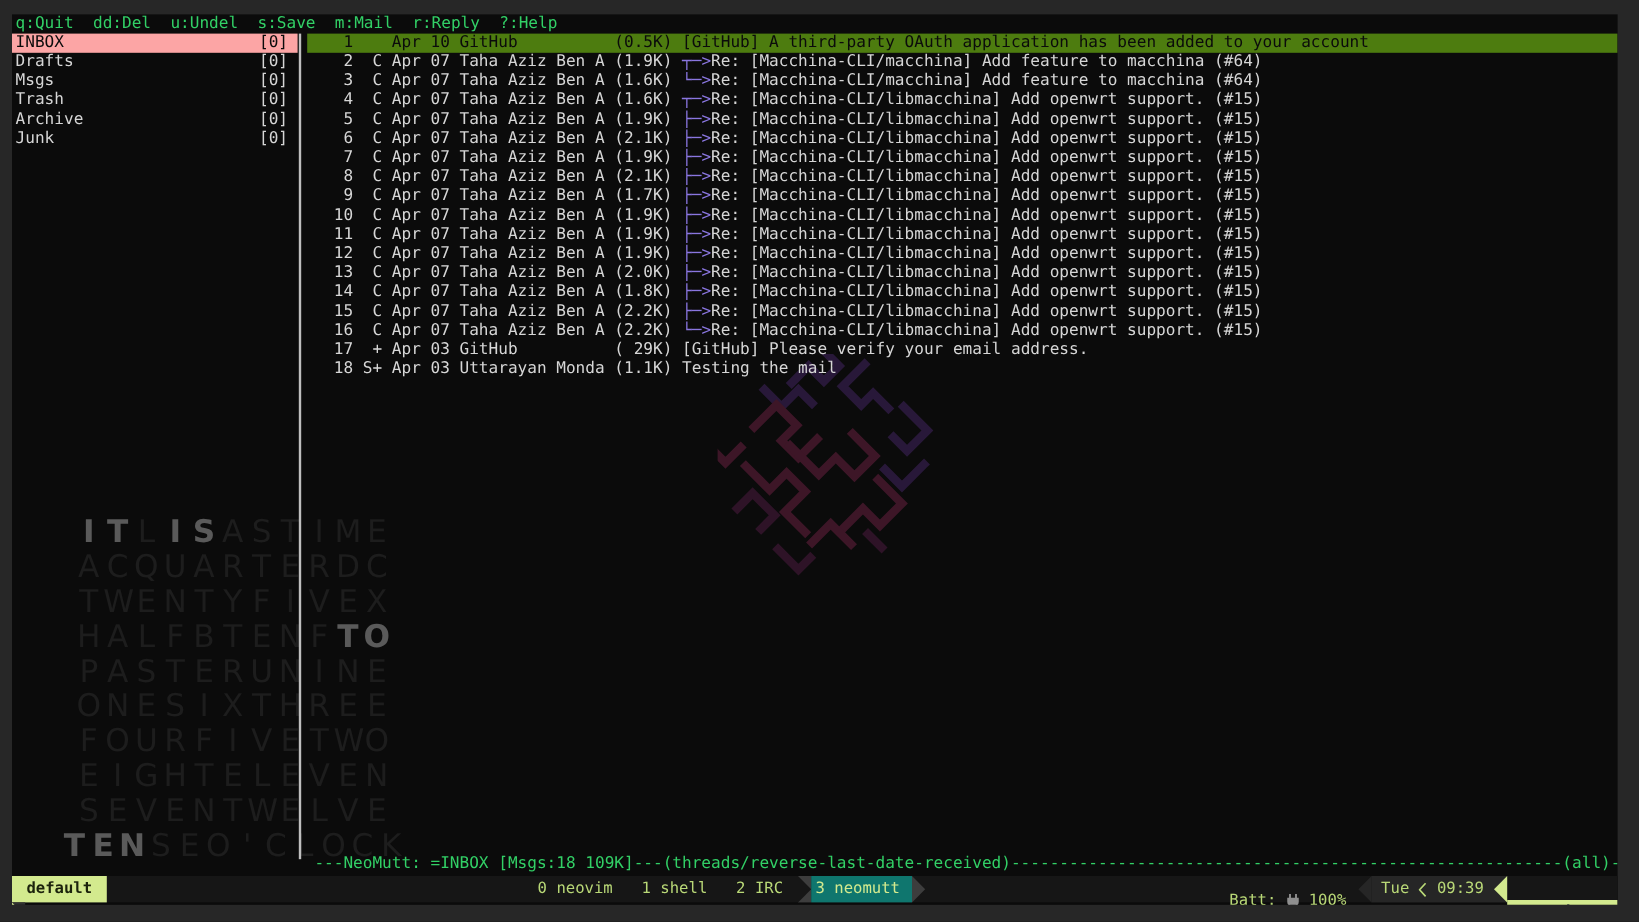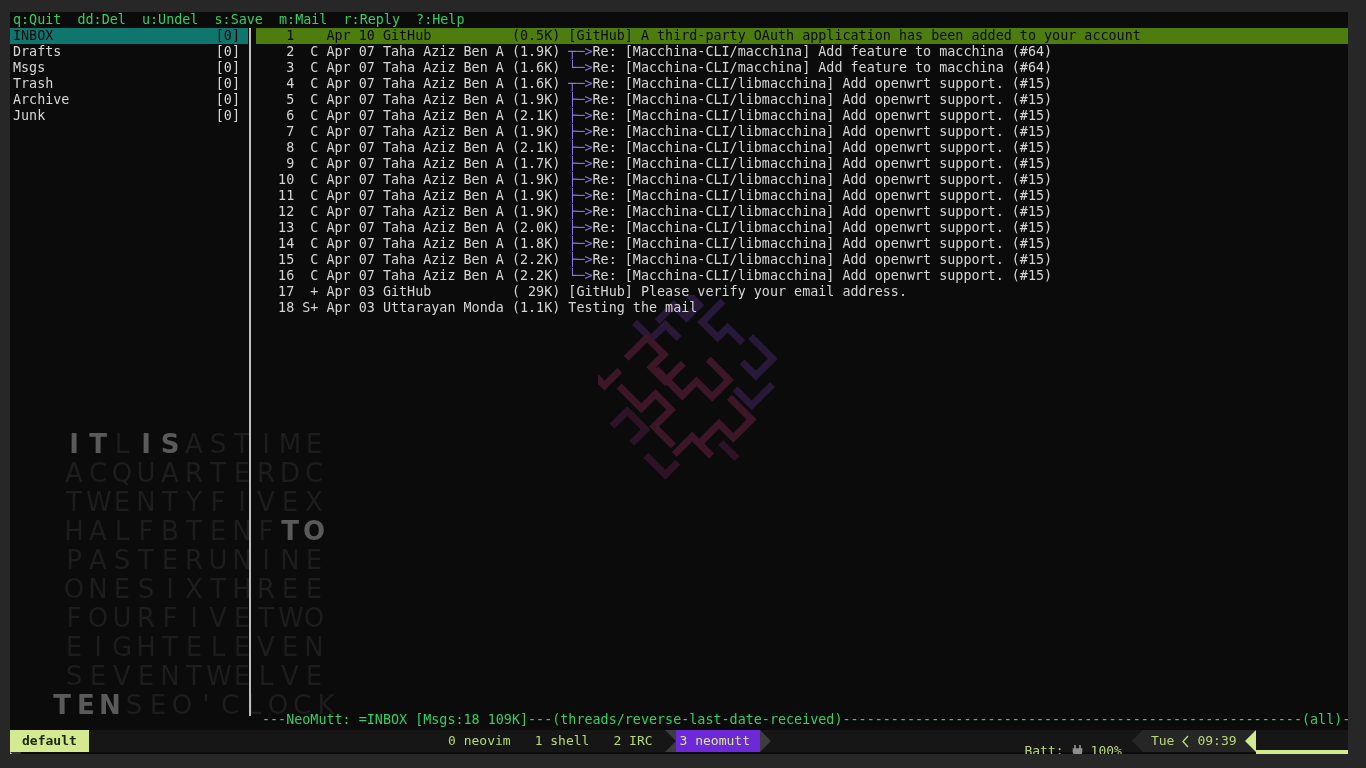--- a/index.html
+++ b/index.html
@@ -14,21 +14,21 @@
   .wc-row span{display:inline-block;width:24px;text-align:center;}
   .wc-row span.lit{color:#5a5a5a;font-weight:bold;}
   .maze{position:absolute;left:588px;top:283px;z-index:1;opacity:.92;}
 
   
   .mutt{position:absolute;inset:0;z-index:2;font-size:13.4px;line-height:16px;color:#d6d6d6;}
   .helpbar{height:32px;white-space:pre;padding-left:3px;color:#32d066;}
   .mainarea{position:absolute;left:0;top:16px;right:0;bottom:24px;}
   .sidebar{position:absolute;left:0;top:0;width:238px;}
   .sb-row{height:16px;display:flex;justify-content:space-between;padding:0 8px 0 3px;white-space:pre;}
-  .sb-row.sel{background:#0f766e;color:#0b0b0b;}
+  .sb-row.sel{background:#fca5a5;color:#0b0b0b;}
   .sb-divider{position:absolute;left:239px;top:0;width:2px;height:688px;background:#bfbfbf;}
   .mailpane{position:absolute;left:246px;top:0;right:0;}
   .mail-row{height:16px;white-space:pre;padding-left:6px;overflow:hidden;}
   .mail-row .tree{color:#8a76e0;}
   .mail-row.sel{background:#4d7c0f;color:#0b0b0b;}
   .statusline{position:absolute;left:246px;top:684px;right:0;height:16px;white-space:pre;
               padding-left:6px;color:#32d066;overflow:hidden;}
 
   
   .tmuxbar{position:absolute;left:0;right:0;bottom:2px;height:22px;background:#161616;z-index:3;
@@ -36,21 +36,21 @@
   .seg{display:inline-block;height:22px;}
   .tri{display:inline-block;width:0;height:0;border-top:11px solid transparent;border-bottom:11px solid transparent;vertical-align:top;}
   .tmux-left{position:absolute;left:0;top:0;display:flex;flex-direction:column;}
   .seg-session{background:#d3ea8e;color:#1c230c;font-weight:bold;padding:0 10px 0 12px;}
   .tri-session{border-left:11px solid #d3ea8e;}
   .seg-pane{background:#333333;color:#ffffff;padding:0 10px 0 14px;}
   .tri-pane{border-left:11px solid #333333;}
   .tmux-center{position:absolute;left:426px;top:0;display:flex;align-items:stretch;}
   .win{padding:0 12px;}
   .winseg{display:flex;}
-  .winseg .body{background:#6d28d9;color:#d3ea8e;padding:0 10px 0 4px;}
+  .winseg .body{background:#0f766e;color:#d3ea8e;padding:0 10px 0 4px;}
   .tri-into-active{border-left:11px solid #161616;background:#3d3d3d;}
   .tri-out-active{border-left:11px solid #3d3d3d;}
   .tmux-right{position:absolute;right:0;top:0;display:flex;align-items:stretch;}
   .batt{padding-right:10px;display:flex;align-items:center;gap:7px;}
   .tri-left{display:inline-block;width:0;height:0;border-top:11px solid transparent;border-bottom:11px solid transparent;}
   .tri-datetime{border-right:11px solid #262626;}
   .seg-datetime{background:#262626;display:flex;align-items:center;padding:0 8px;gap:8px;}
   .tri-host{border-right:11px solid #d3ea8e;}
   .seg-host{background:#d3ea8e;color:#0f172a;font-weight:bold;padding:0 14px 0 8px;margin-top:20px;}
   .plug-icon svg{display:block;}

